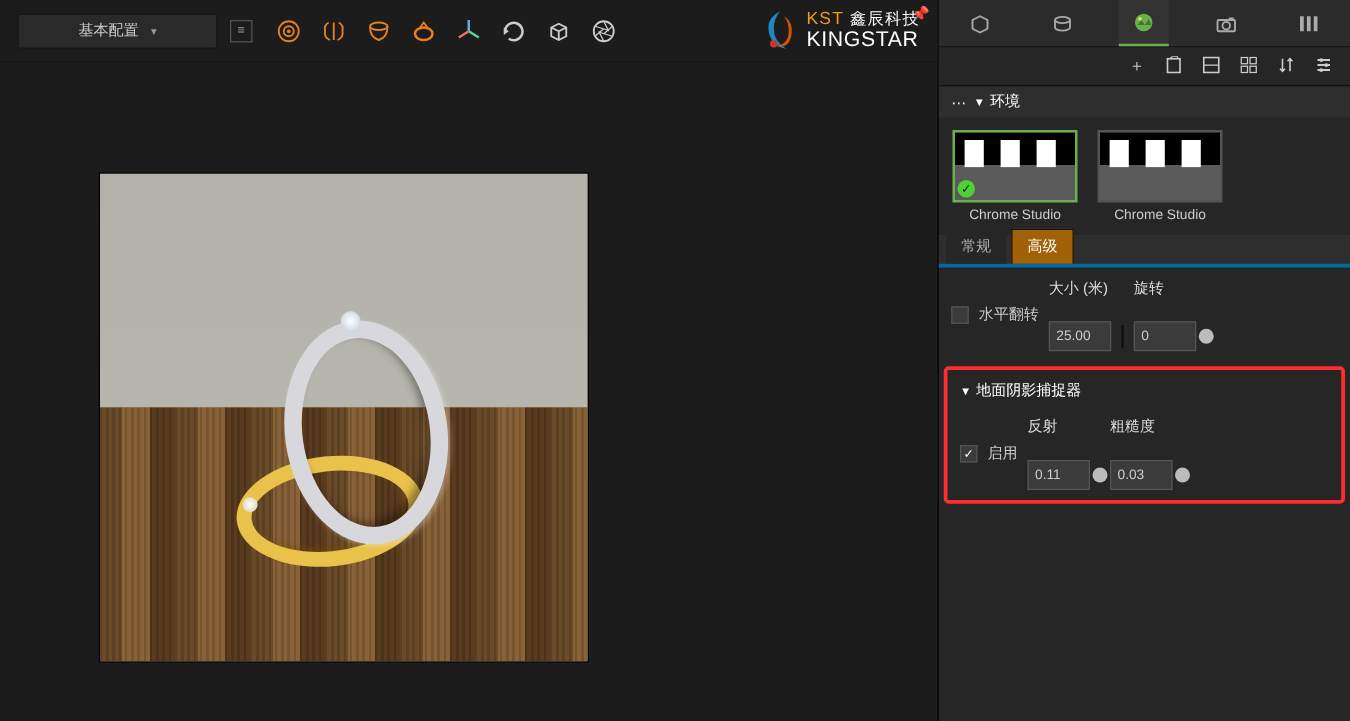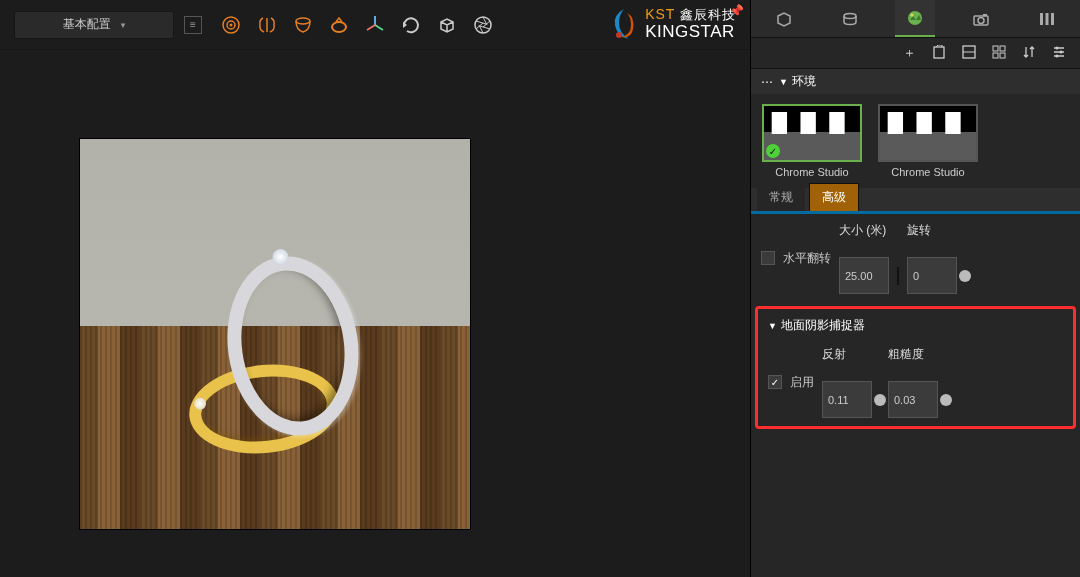--- a/index.html
+++ b/index.html
@@ -54,21 +54,21 @@
   .sub-tab { padding:5px 12px; background:#262626; color:#aaa; font-size:12px; cursor:pointer; }
   .sub-tab.active { background:#a16207; color:#fff; border:1px solid #111; border-bottom:none; }
 
   .panel-body { padding:8px 10px; display:flex; flex-direction:row; gap:8px; }
   .row-check { display:flex; align-items:center; gap:8px; }
   .chk { width:14px; height:14px; background:#3b3b3b; border:1px solid #555; display:inline-flex; align-items:center; justify-content:center; cursor:pointer; font-size:10px; color:#fff; }
   .label { font-size:12px; color:#ccc; }
   .row-slider { display:flex; flex-direction:column; gap:18px; }
   .row-slider .title { font-size:12px; color:#ddd; }
   .row-slider .controls { display:flex; align-items:center; gap:8px; }
-  .num { width:50px; height:37px; background:#3b3b3b; border:1px solid #555; color:#ccc; font-size:11px; display:flex; align-items:center; padding-left:5px; }
+  .num { width:50px; height:24px; background:#3b3b3b; border:1px solid #555; color:#ccc; font-size:11px; display:flex; align-items:center; padding-left:5px; }
   .slider { flex:1; height:16px; position:relative; display:flex; align-items:center; }
   .track { flex:1; height:2px; background:#555; position:relative; }
   .thumb-dot { position:absolute; top:50%; width:12px; height:12px; background:#bbb; border-radius:50%; transform:translate(-50%,-50%); cursor:pointer; }
   .grad-bar { flex:1; height:18px; background: repeating-linear-gradient(90deg,#222 0 3px,#444 3px 6px); border:1px solid #111; }
   .grad-bar .fill { height:100%; background: repeating-linear-gradient(90deg,#333 0 3px,#555 3px 6px); }
 
   .highlight { border:3px solid #ff2e2e; border-radius:4px; margin:4px; padding-top:4px; }
 </style>
 </head>
 <body>

